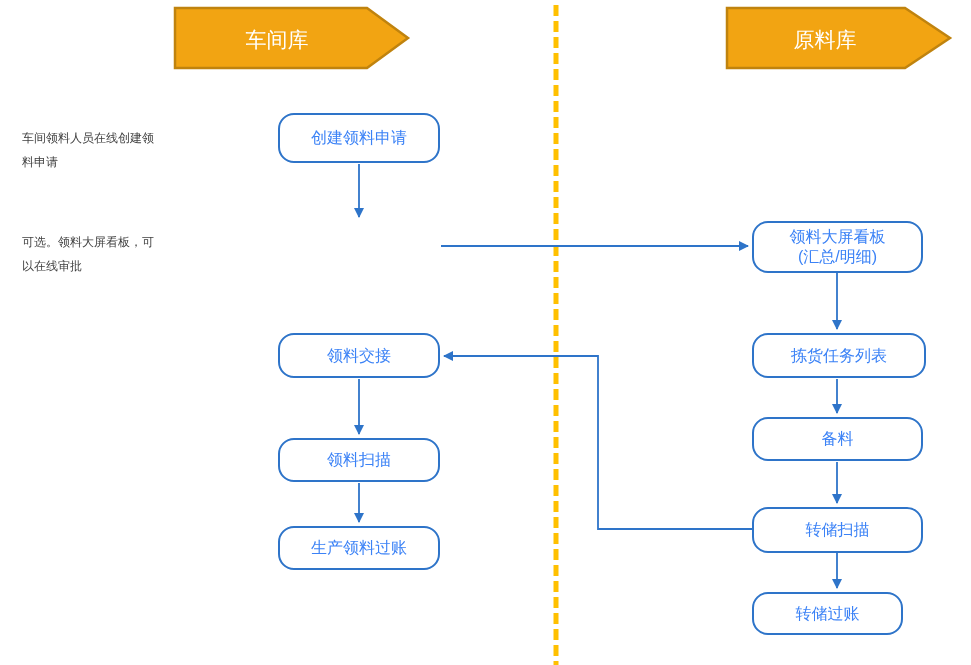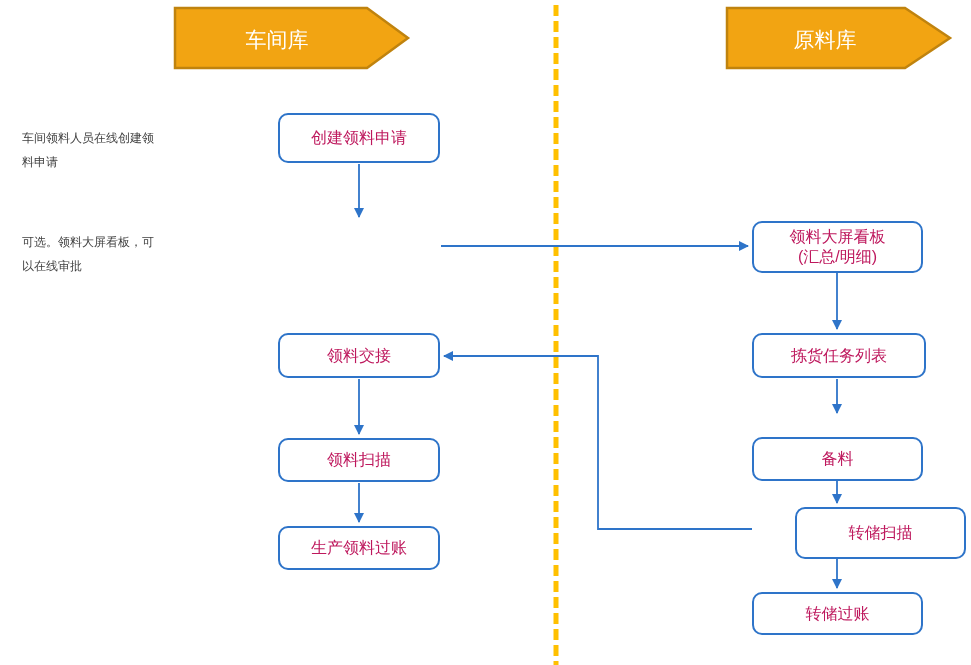--- a/index.html
+++ b/index.html
@@ -10,23 +10,23 @@
     font-family:"Liberation Sans","DejaVu Sans",sans-serif;
     overflow:hidden;
     padding-left:32px;
   }
   .overlay{position:absolute;left:0;top:0;width:971px;height:665px;}
   .node{
     position:absolute;
     box-sizing:border-box;
     background:#ffffff;
     border:2px solid #2e74c9;
-    border-radius:10px;
+    border-radius:16px;
     display:flex;align-items:center;justify-content:center;
-    font-size:16px;color:#be185d;
+    font-size:16px;color:#3b82f6;
     text-align:center;line-height:1.25;
     white-space:pre-line;
   }
   .note{
     position:absolute;
     font-size:12px;color:#3f3f3f;
     line-height:24px;
     white-space:pre-line;
   }
   .banner{position:absolute;}
@@ -79,17 +79,17 @@
 以在线审批</div>
 
   <div class="node" style="left:278px;top:113px;width:162px;height:50px;">创建领料申请</div>
   <div class="node" style="left:278px;top:438px;width:162px;height:44px;">领料扫描</div>
   <div class="node" style="left:278px;top:333px;width:162px;height:45px;">领料交接</div>
   <div class="node" style="left:278px;top:526px;width:162px;height:44px;">生产领料过账</div>
 
   <div class="node" style="left:752px;top:221px;width:171px;height:52px;">领料大屏看板
 (汇总/明细)</div>
   <div class="node" style="left:752px;top:333px;width:174px;height:45px;">拣货任务列表</div>
-  <div class="node" style="left:752px;top:417px;width:171px;height:44px;margin-top:20px;">备料</div>
-  <div class="node" style="left:752px;top:507px;width:171px;height:52px;margin-left:43px;">转储扫描</div>
-  <div class="node" style="left:752px;top:592px;width:171px;height:43px;">转储过账</div>
+  <div class="node" style="left:752px;top:417px;width:171px;height:44px;">备料</div>
+  <div class="node" style="left:752px;top:507px;width:171px;height:46px;">转储扫描</div>
+  <div class="node" style="left:752px;top:592px;width:151px;height:43px;">转储过账</div>
 
 </div>
 
 </body></html>

